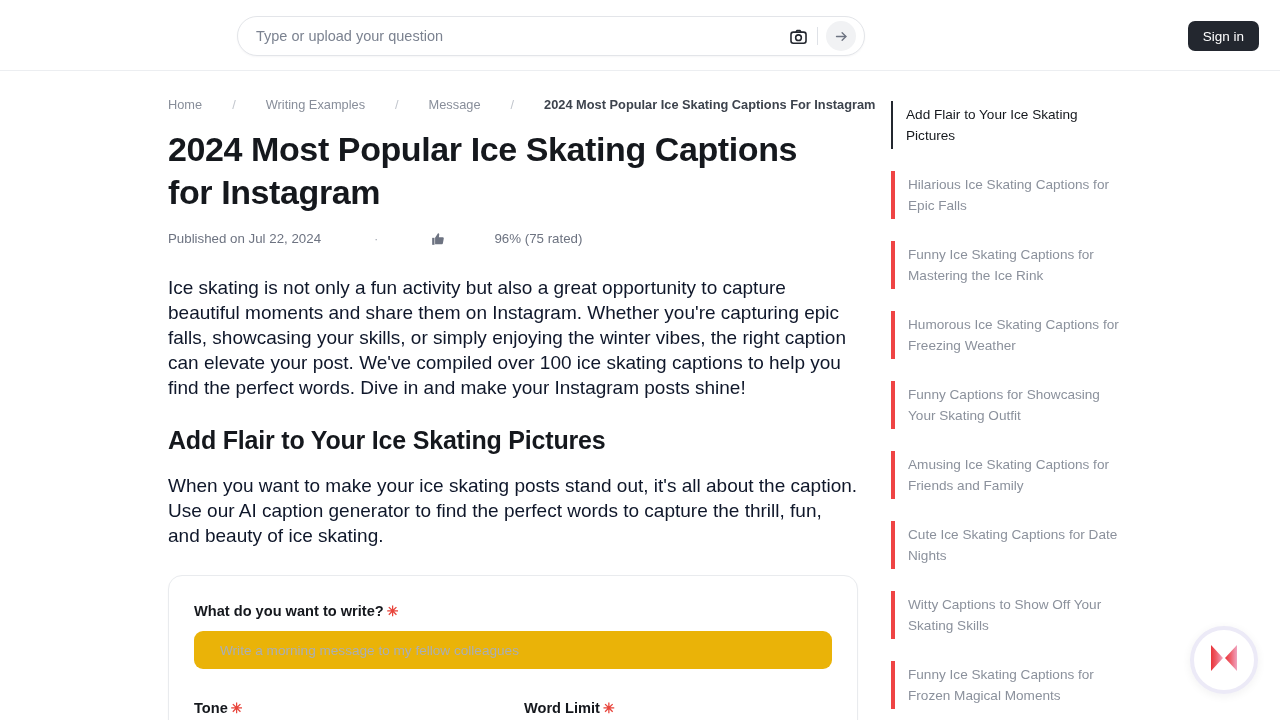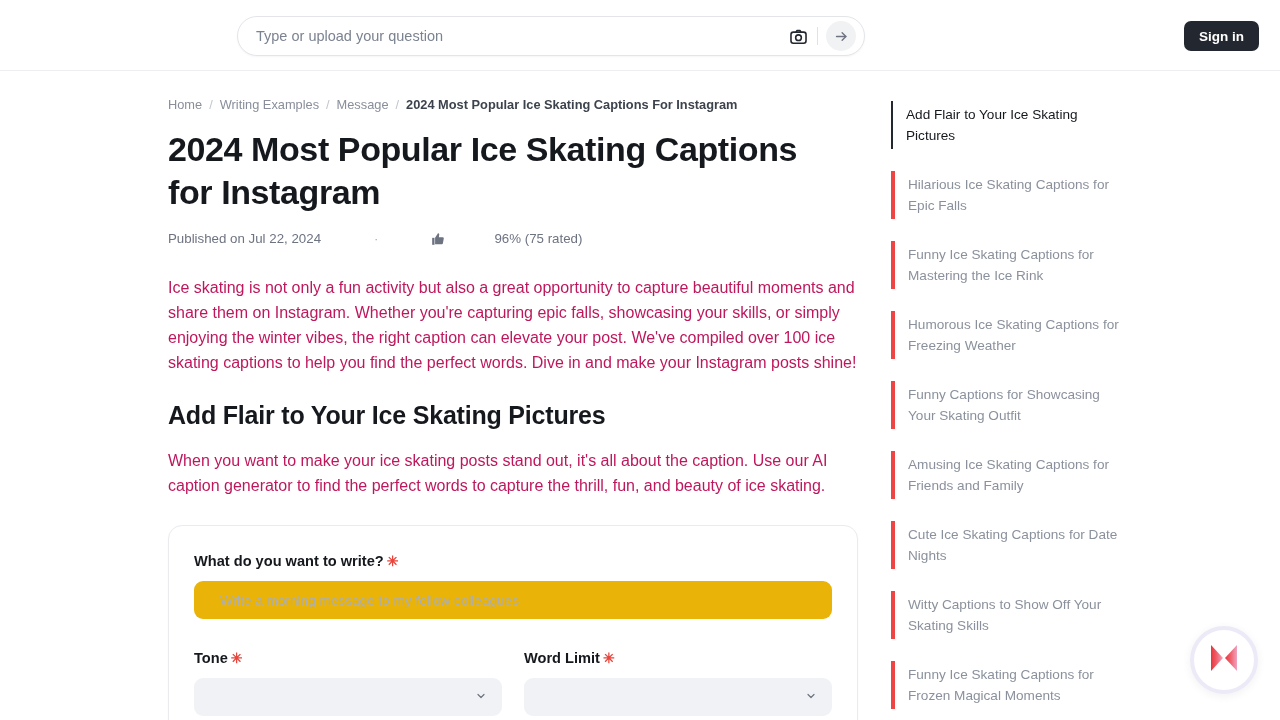--- a/index.html
+++ b/index.html
@@ -83,21 +83,21 @@
     right: 21px;
     top: 21px;
     height: 30px;
     padding: 0 15px;
     background: #23272f;
     color: #ffffff;
     border: none;
     border-radius: 7px;
     font-family: "Liberation Sans", sans-serif;
     font-size: 13.5px;
-    font-weight: 700;
+    font-weight: 400;
     cursor: pointer;
     display: flex; align-items: center;
   }
 
   
   .page {
     display: flex;
     padding-left: 168px;
     padding-top: 26px;
   }
@@ -115,20 +115,21 @@
   }
 
   
   .breadcrumb {
     display: flex;
     align-items: flex-start;
     font-size: 12.8px;
     color: #888e9a;
     margin-bottom: 16px;
     white-space: nowrap;
+    gap: 23px;
   }
   .crumb { color: #888e9a; text-decoration: none; cursor: pointer; }
   .crumb-sep { margin: 0 7px; color: #c2c6cd; }
   .crumb-current { color: #3d434d; font-weight: 700; }
 
   
   .page-title {
     font-size: 34px;
     line-height: 1.27;
     font-weight: 700;
@@ -150,23 +151,23 @@
   .meta-dot { margin: 0 9px; color: #a8adb7; }
   .thumb-icon {
     display: inline-flex;
     align-items: center;
     margin-right: 5px;
     color: #6d7381;
   }
 
   
   .body-p {
-    font-size: 16px;
+    font-size: 19px;
     line-height: 25px;
-    color: #be185d;
+    color: #0f172a;
     margin-bottom: 26px;
   }
 
   .section-h2 {
     font-size: 25px;
     font-weight: 700;
     letter-spacing: -0.2px;
     color: #15181d;
     margin: 16px 0 18px;
   }

